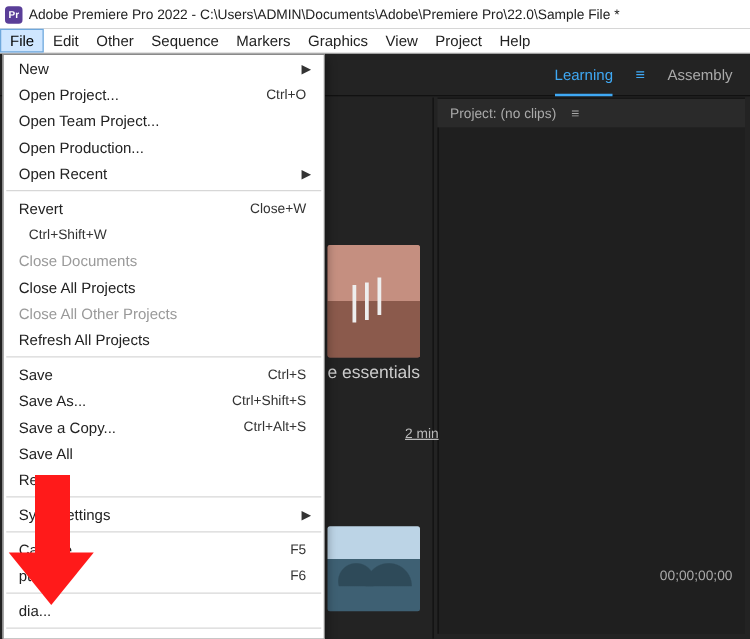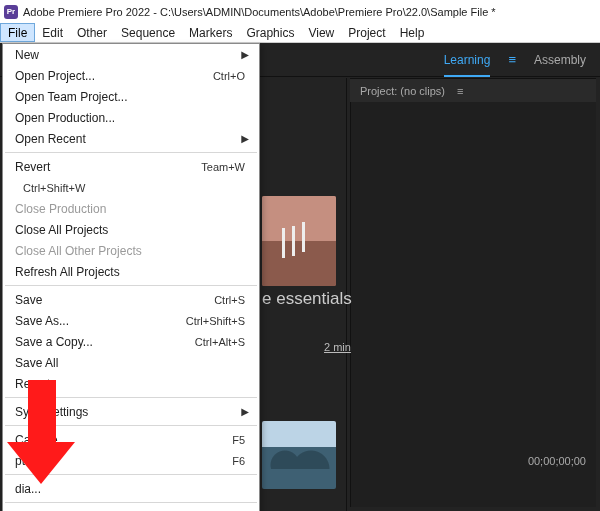--- a/index.html
+++ b/index.html
@@ -22,21 +22,21 @@
   .source-panel .hamburger2 { margin-left: 12px; color:#aaa; }
 
   .reading-panel { position:absolute; right: 14px; bottom: 44px; color: #aaa; font-size: 11px; }
 
   .right-area { position:absolute; left:350px; top:102px; right:4px; bottom:4px; background:#1f1f1f; border-left:1px solid #111; }
 
   
   .thumb1 { position:absolute; left:262px; top:196px; width:74px; height:90px; background: #a46a5e; border-radius:2px; overflow:hidden; }
   .thumb1::before { content:""; position:absolute; inset:0; background: linear-gradient(#c58f80 0 50%, #8b5a4c 50% 100%); }
   .thumb1::after { content:""; position:absolute; left:30px; top:30px; width:3px; height:30px; background:#eee; box-shadow: 10px -4px 0 0 #eee, -10px 2px 0 0 #eee; }
-  .essentials-row { position:absolute; left:262px; top:289px; color:#ccc; font-size:17px; white-space:nowrap; }
+  .essentials-row { position:absolute; left:262px; top:289px; color:#ccc; font-size:14px; white-space:nowrap; }
   .minutes-row { position:absolute; left:324px; top:341px; color:#bbb; font-size:11px;text-decoration:underline; }
 
   .thumb2 { position:absolute; left:262px; top:421px; width:74px; height:68px; background: linear-gradient(#bcd4e6 0 38%, #3e6073 38% 100%); border-radius:2px; overflow:hidden;}
   .thumb2::after { content:""; position:absolute; left:5px; top:26px; width:64px; height:22px; background: radial-gradient(circle at 18px 18px, #2e4a59 14px, transparent 15px), radial-gradient(circle at 44px 22px, #2e4a59 18px, transparent 19px); }
 
   
   .dropdown { position:absolute; left:2px; top:43px; width:258px; background:#fff; border:1px solid #8a8a8a; font-size:12px; color:#222; box-shadow: 3px 3px 6px rgba(0,0,0,0.25); }
   .dropdown .row { display:flex; align-items:center; height:21px; padding: 0 14px 0 12px; cursor:default; position:relative; }
   .dropdown .row.disabled { color:#9a9a9a; }
   .dropdown .row .label { flex:1; white-space:nowrap; }
@@ -107,27 +107,27 @@
     <div class="row">
       <span class="label">Open Production...</span>
     </div>
     <div class="row">
       <span class="label">Open Recent</span>
       <span class="arrow">▶</span>
     </div>
     <hr>
     <div class="row">
       <span class="label">Revert</span>
-      <span class="shortcut">Team+W</span>
+      <span class="shortcut">Close+W</span>
     </div>
     <div class="row">
       <span class="shortcut">Ctrl+Shift+W</span>
     </div>
     <div class="row disabled">
-      <span class="label">Close Production</span>
+      <span class="label">Close Documents</span>
     </div>
     <div class="row">
       <span class="label">Close All Projects</span>
     </div>
     <div class="row disabled">
       <span class="label">Close All Other Projects</span>
     </div>
     <div class="row">
       <span class="label">Refresh All Projects</span>
     </div>

